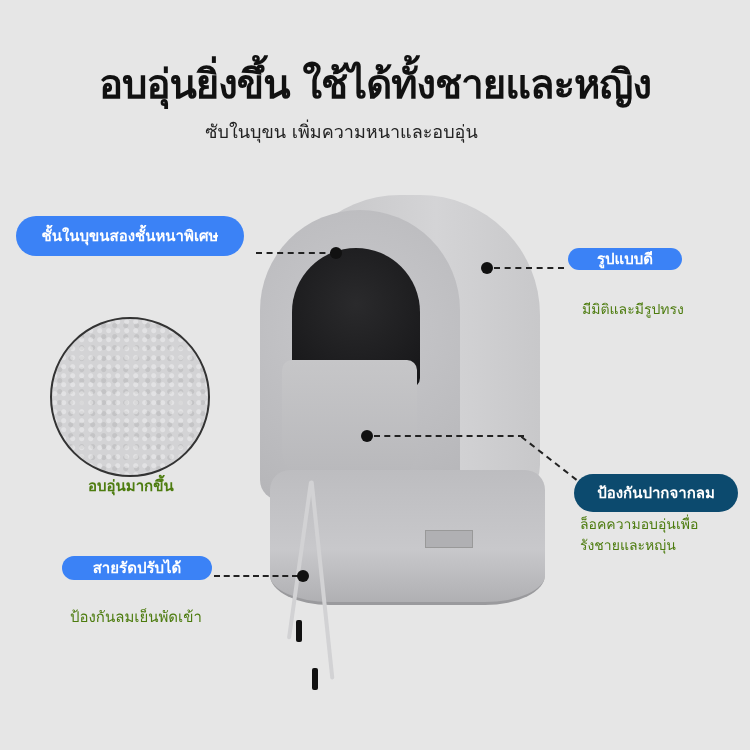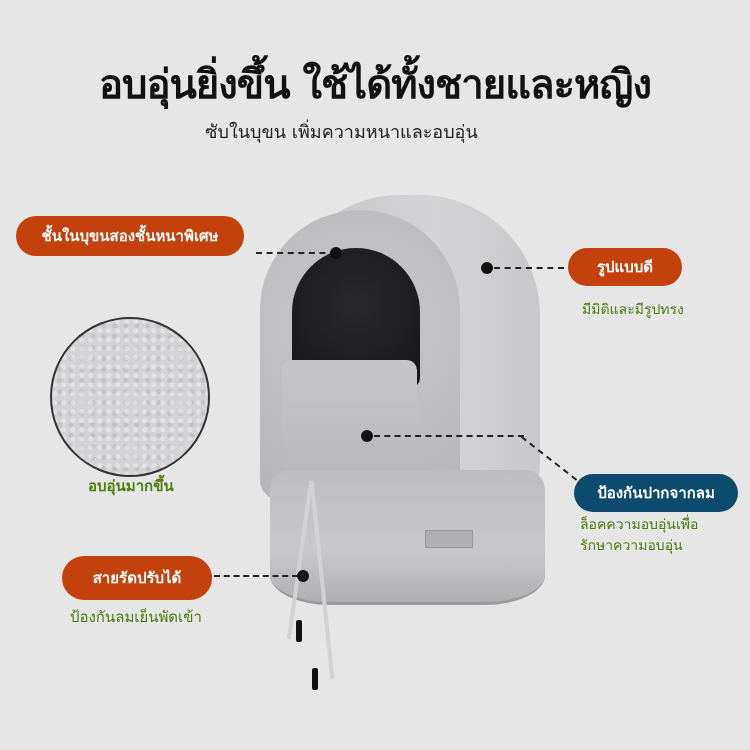--- a/index.html
+++ b/index.html
@@ -17,21 +17,21 @@
   }
   .subtitle {
     position: absolute; left: 0; top: 117px; width: 683px;
     text-align: center; font-size: 18px; color: #222;
   }
   .pill {
     position: absolute; border-radius: 22px; color: #fff;
     font-size: 15px; font-weight: bold; display: flex; align-items: center;
     justify-content: center; white-space: nowrap;
   }
-  .pill.dark { background: #c2410c; }
+  .pill.dark { background: #3b82f6; }
   .pill.black { background: #0c4a6e; }
   .caption { position: absolute; font-size: 14px; color: #4d7c0f; white-space: nowrap; line-height: 21px; }
   .dot { position: absolute; width: 12px; height: 12px; border-radius: 50%; background: #111; }
   .dash { position: absolute; border-top: 2px dashed #222; height: 0; }
   .fleece {
     position: absolute; left: 50px; top: 317px; width: 160px; height: 160px;
     border-radius: 50%; border: 2px solid #333;
     background:
       radial-gradient(circle at 30% 30%, rgba(255,255,255,0.35) 0 2px, transparent 3px) 0 0/9px 9px,
       radial-gradient(circle at 70% 60%, rgba(150,150,150,0.25) 0 2px, transparent 3px) 0 0/11px 11px,
@@ -93,26 +93,26 @@
 
 <div class="fleece"></div>
 <div class="caption" style="left:88px;top:476px;font-size:15px;font-weight:bold;">อบอุ่นมากขึ้น</div>
 
 <div class="pill dark" style="left:16px;top:216px;width:228px;height:40px;">ชั้นในบุขนสองชั้นหนาพิเศษ</div>
 <div class="dash" style="left:256px;top:252px;width:80px;"></div>
 <div class="dot" style="left:330px;top:247px;"></div>
 
 <div class="dot" style="left:481px;top:262px;"></div>
 <div class="dash" style="left:494px;top:267px;width:70px;"></div>
-<div class="pill dark" style="left:568px;top:248px;width:114px;height:38px;">รูปแบบดี</div>
+<div class="pill dark" style="left:568px;top:248px;width:114px;height:22px;">รูปแบบดี</div>
 <div class="caption" style="left:582px;top:299px;font-size:14px;">มีมิติและมีรูปทรง</div>
 
 <div class="dot" style="left:361px;top:430px;"></div>
 <div class="dash" style="left:374px;top:435px;width:150px;"></div>
 <div class="dash" style="left:522px;top:436px;width:70px;transform-origin:left top;transform:rotate(38deg);"></div>
 <div class="pill black" style="left:574px;top:474px;width:164px;height:38px;">ป้องกันปากจากลม</div>
 <div class="caption" style="left:580px;top:514px;font-size:14px;">ล็อคความอบอุ่นเพื่อ</div>
-<div class="caption" style="left:580px;top:535px;font-size:14px;">รักษาความอบอุ่น</div>
+<div class="caption" style="left:580px;top:535px;font-size:14px;">รังชายและหญุ่น</div>
 
-<div class="pill dark" style="left:62px;top:556px;width:150px;height:44px;">สายรัดปรับได้</div>
+<div class="pill dark" style="left:62px;top:556px;width:150px;height:24px;">สายรัดปรับได้</div>
 <div class="dash" style="left:214px;top:575px;width:84px;"></div>
 <div class="dot" style="left:297px;top:570px;"></div>
 <div class="caption" style="left:70px;top:607px;font-size:15px;">ป้องกันลมเย็นพัดเข้า</div>
 
 </body></html>

